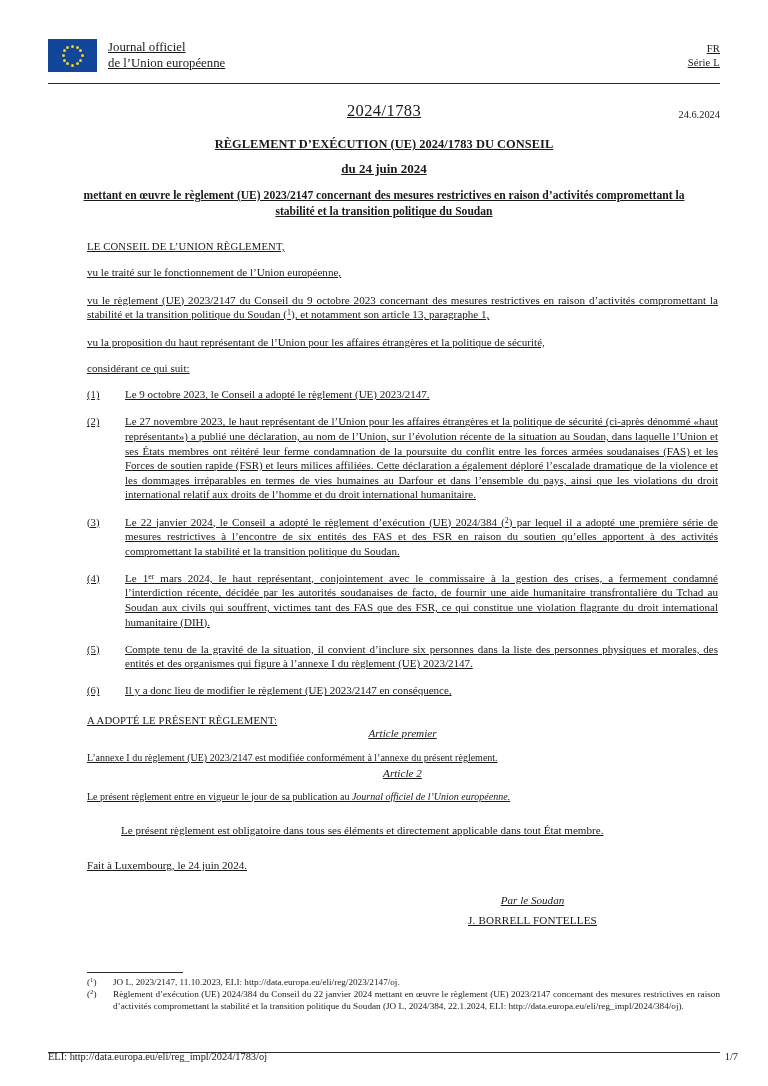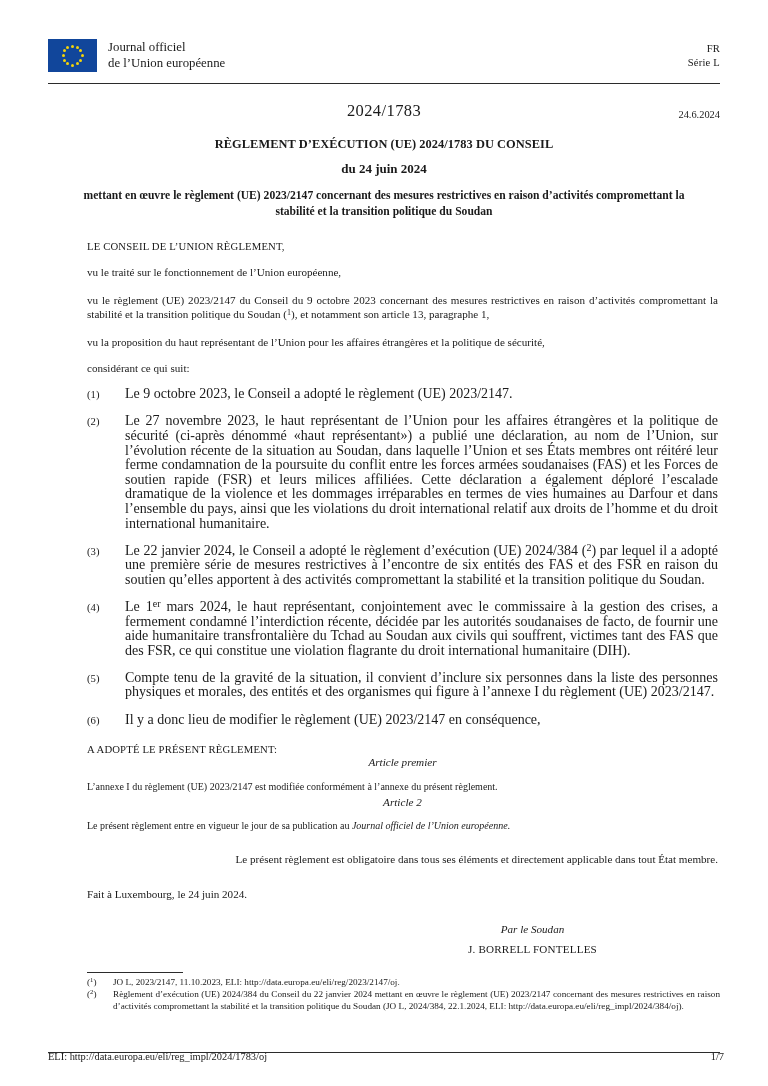--- a/index.html
+++ b/index.html
@@ -15,20 +15,21 @@
     position: relative;
     overflow: hidden;
   }
   .page {
     position: absolute;
     left: 0; top: 0;
     width: 768px;
     height: 1086px;
     box-sizing: border-box;
     padding: 38px 48px 4px 48px;
+    text-decoration: underline;
   }
   
   .masthead {
     display: flex;
     align-items: flex-start;
     justify-content: space-between;
     height: 40px;
   }
   .masthead-left {
     display: flex;
@@ -141,21 +142,21 @@
     margin-bottom: 12.5px;
   }
   .recital-num {
     width: 38px;
     flex: none;
     font-size: 10.7px;
     line-height: 14.6px;
   }
   .recital-text {
     flex: 1;
-    font-size: 14px;
+    font-size: 11px;
     line-height: 14.6px;
     text-align: justify;
   }
   .adopted {
     font-size: 10.7px;
     letter-spacing: .15px;
     margin-top: 16px;
   }
   
   .article-head {
@@ -169,21 +170,20 @@
     line-height: 14.6px;
     text-align: justify;
     margin-top: 12px;
   }
   .article-body.c2 { margin-top: 11px; }
   .final-clause {
     font-size: 11.1px;
     line-height: 14.6px;
     margin-top: 19px;
     padding-left: 34px;
-    text-align: right;
   }
   .done-at {
     font-size: 11.1px;
     margin-top: 21px;
   }
   .signature {
     margin-top: 20px;
     text-align: center;
     padding-left: 260px;
   }
@@ -232,21 +232,21 @@
     position: absolute;
     left: 48px;
     right: 48px;
     top: 1044px;
     border: 0;
     border-top: 1.7px solid #2b2b2b;
   }
   .footer {
     position: absolute;
     left: 48px;
-    right: 44px;
+    right: 30px;
     top: 1051px;
     display: flex;
     justify-content: space-between;
     align-items: baseline;
     font-size: 10.4px;
   }
   .italic { font-style: italic; }
 </style>
 </head>
 <body>

